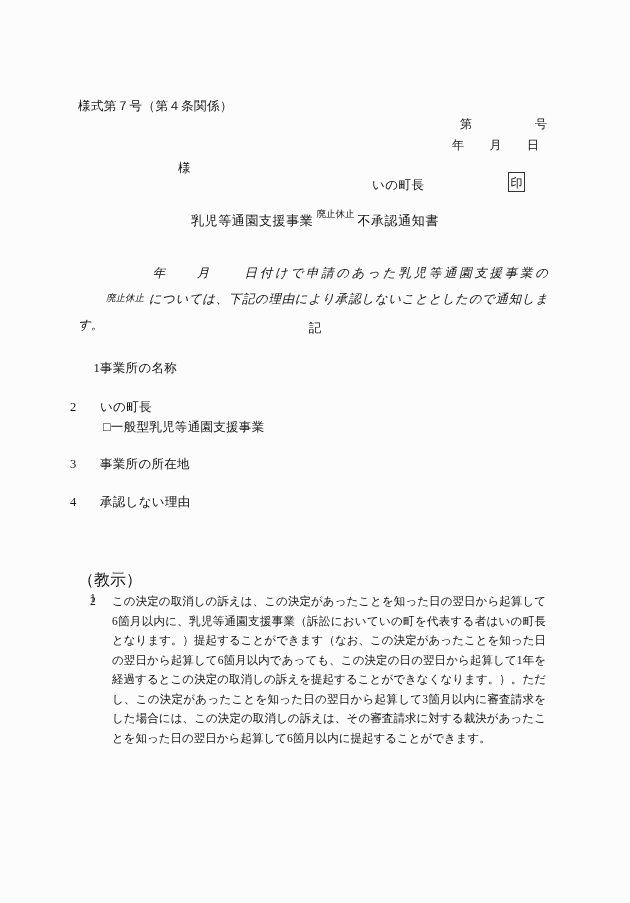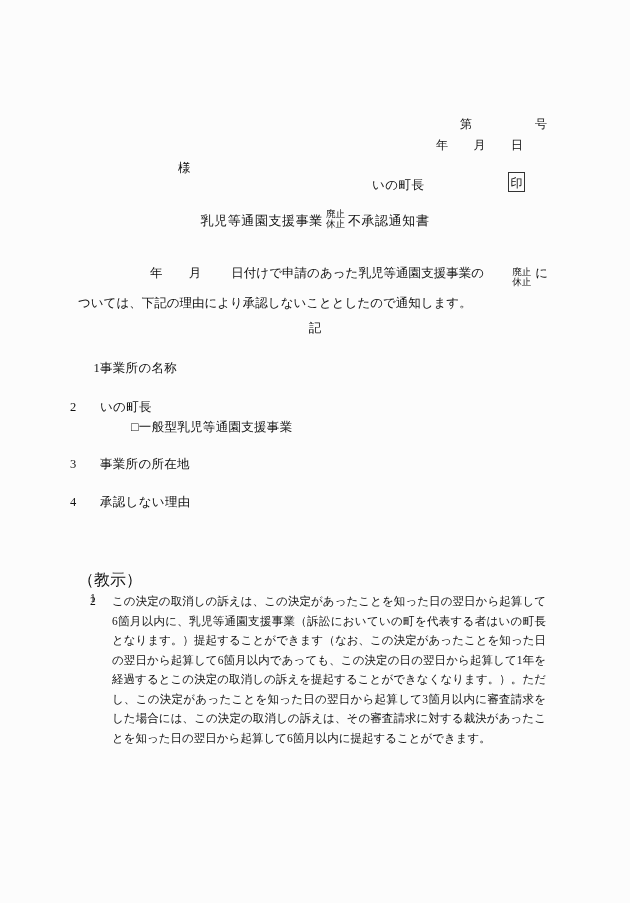--- a/index.html
+++ b/index.html
@@ -33,21 +33,21 @@
   
   .docnum {
     left: 452px;
     top: 116px;
     font-size: 12px;
     white-space: pre;
     letter-spacing: 0.5px;
     margin-left: 8px;
   }
   .docdate {
-    left: 436px;
+    left: 452px;
     top: 137px;
     font-size: 12px;
     white-space: pre;
     letter-spacing: 0.5px;
   }
 
   
   .addressee {
     left: 178px;
     top: 160px;
@@ -84,39 +84,39 @@
   }
   .title-row {
     display: inline-flex;
     align-items: flex-start;
     justify-content: center;
   }
 
   
   .stack {
     display: inline-flex;
-    flex-direction: column;
     font-size: 9.5px;
     line-height: 1.08;
     vertical-align: baseline;
     position: relative;
     top: -3px;
     margin: 0 3px;
     letter-spacing: 0;
   }
   .stack span { display: block; white-space: nowrap; }
 
   
   .body-para {
     left: 78px;
     top: 260px;
     width: 470px;
     font-size: 12.5px;
     line-height: 26px;
     text-align: justify;
+    font-style: italic;
   }
   .body-para .indent { display: inline-block; width: 72px; }
   .body-para .gap-s { display: inline-block; width: 26px; }
   .body-para .gap-m { display: inline-block; width: 30px; }
   .body-para .stack {
     font-size: 9.5px;
     top: -2px;
     margin: 0 4px 0 28px;
   }
 
@@ -139,21 +139,20 @@
   .item-1 { left: 70px; top: 360px; text-align: right; }
   .item-2 { left: 70px; top: 399px; }
   .item-3 { left: 70px; top: 456px; }
   .item-4 { left: 70px; top: 494px; }
 
   .checkline {
     left: 103px;
     font-size: 12.5px;
     letter-spacing: 0.3px;
     white-space: nowrap;
-    margin-left: 28px;
   }
   .check-1 { top: 419px; }
   .check-2 { top: 438px; }
 
   
   .kyoji-head {
     left: 78px;
     top: 570px;
     font-size: 16px;
   }
@@ -174,20 +173,21 @@
     position: absolute;
     left: 4px;
     top: 0;
   }
 </style>
 </head>
 <body>
 
 <div class="page">
 
+  <div class="abs form-no">様式第７号（第４条関係）</div>
 
   <div class="abs docnum">第　　　　　号</div>
   <div class="abs docdate">年　　月　　日</div>
 
   <div class="abs addressee">様</div>
 
   <div class="abs issuer">いの町長</div>
   <div class="abs seal-box">印</div>
 
   <div class="abs title">

